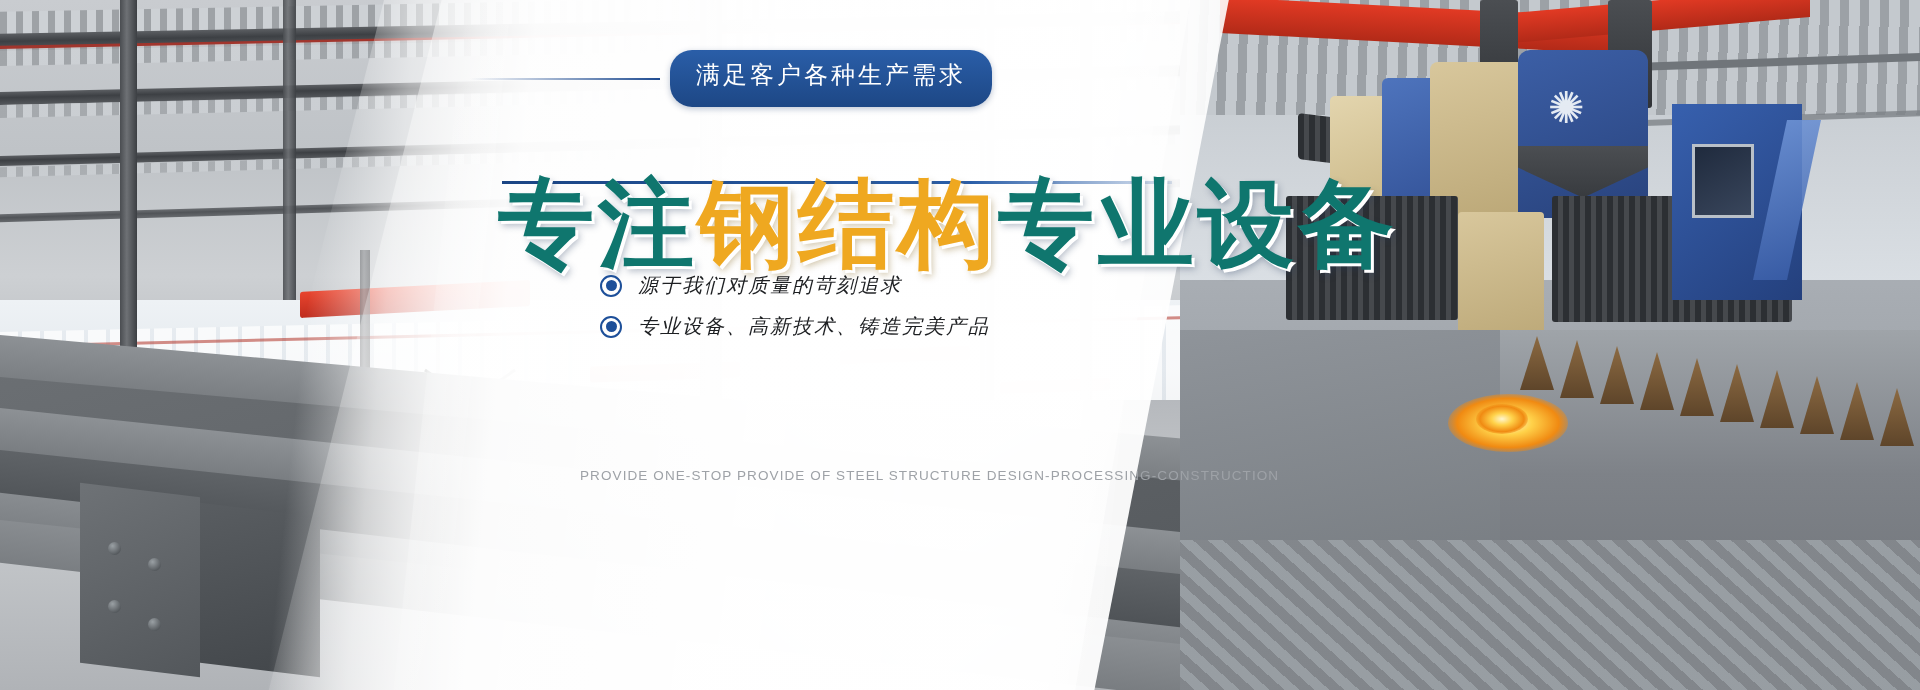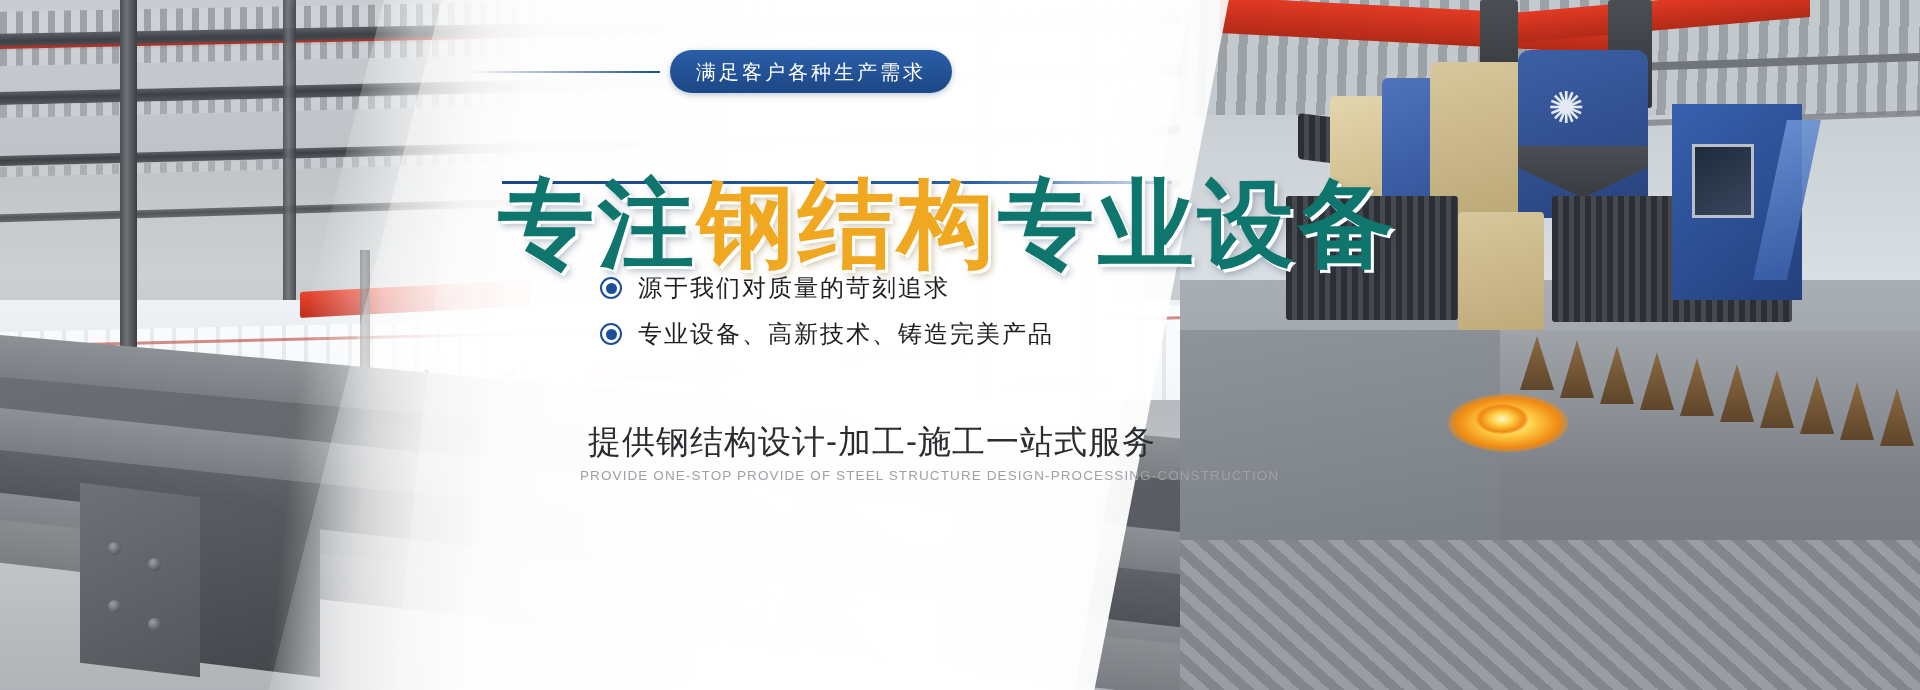--- a/index.html
+++ b/index.html
@@ -104,23 +104,23 @@
      background:linear-gradient(100deg,rgba(255,255,255,0),rgba(255,255,255,.45),rgba(255,255,255,0));
      transform:skewX(-6deg);}
 
   
   .content{position:absolute;inset:0;}
 
   
   .badge-row{position:absolute;left:470px;top:50px;display:flex;align-items:center;}
   .badge-line{width:190px;height:2px;background:linear-gradient(90deg,rgba(30,63,126,0),#1e4b91);}
   .badge{
-    margin-left:10px;padding:9px 26px 7px;border-radius:22px;
+    margin-left:10px;padding:9px 26px 16px;border-radius:22px;
     background:linear-gradient(180deg,#2a5ea8,#1d4785);
-    color:#fff;font-size:20px;letter-spacing:3px;white-space:nowrap;
+    color:#fff;font-size:24px;letter-spacing:3px;white-space:nowrap;
     box-shadow:0 2px 6px rgba(20,50,100,.28);
   }
 
   
   .top-rule{position:absolute;left:502px;top:181px;width:670px;height:3px;
      background:linear-gradient(90deg,#1b4584,#2a5ea8 70%,rgba(42,94,168,.15));}
 
   
   .headline{position:absolute;left:498px;top:167px;white-space:nowrap;
      font-size:96px;font-weight:bold;letter-spacing:4px;line-height:1.18;}
@@ -128,21 +128,21 @@
      text-shadow:3px 3px 0 #ffffff,4px 5px 7px rgba(40,60,95,.35);}
   .hl-gold{color:#efa820;
      text-shadow:3px 3px 0 #ffffff,4px 5px 7px rgba(120,85,10,.35);}
 
   
   .bullets{position:absolute;left:600px;top:272px;}
   .bullet{display:flex;align-items:center;margin-bottom:14px;}
   .dot{width:22px;height:22px;border-radius:50%;border:2px solid #1d4f99;
      display:flex;align-items:center;justify-content:center;margin-right:16px;flex:none;}
   .dot i{width:11px;height:11px;border-radius:50%;background:#1d4f99;display:block;}
-  .bullet span{font-size:24px;color:#1d1f22;letter-spacing:2px;white-space:nowrap;}
+  .bullet span{font-size:20px;color:#1d1f22;letter-spacing:2px;white-space:nowrap;font-style:italic;}
 
   
   .tagline{position:absolute;left:588px;top:420px;font-size:33px;color:#2b2d30;
      letter-spacing:1px;white-space:nowrap;}
   .subline{position:absolute;left:580px;top:468px;font-size:13.5px;color:#9ea2a7;
      letter-spacing:1.1px;white-space:nowrap;}
 </style>
 </head>
 <body>
 
@@ -277,17 +277,16 @@
         <span>源于我们对质量的苛刻追求</span>
       </div>
       <div class="bullet">
         <span class="dot">
             <i></i>
           </span>
         <span>专业设备、高新技术、铸造完美产品</span>
       </div>
     </div>
 
-    <div class="tagline">提供钢结构设计-加工-施工一站式服务</div>
     <div class="subline">PROVIDE ONE-STOP PROVIDE OF STEEL STRUCTURE DESIGN-PROCESSING-CONSTRUCTION</div>
 
   </div>
 </div>
 
 </body></html>

